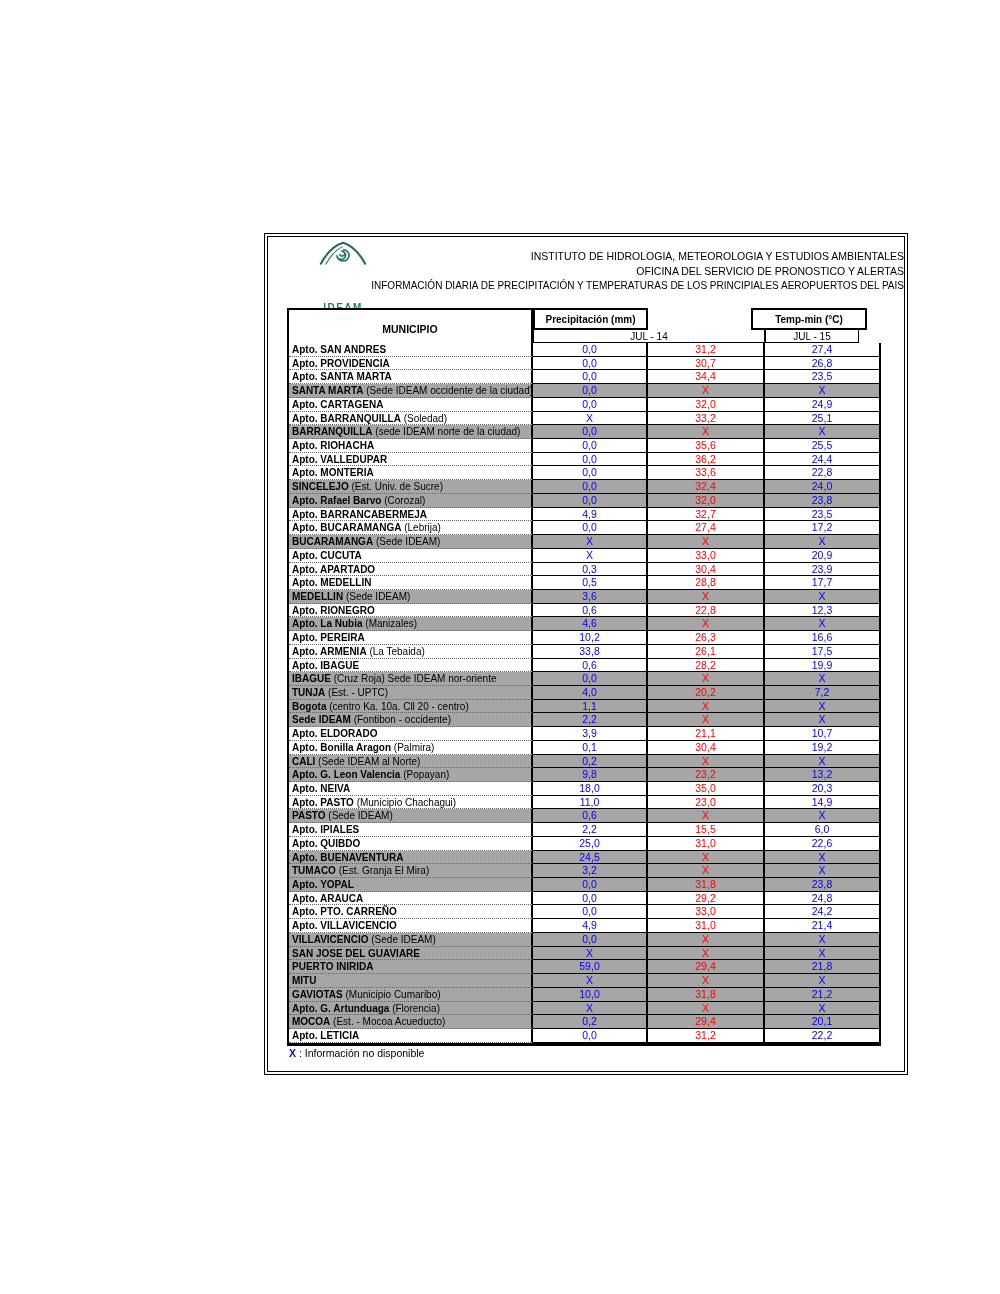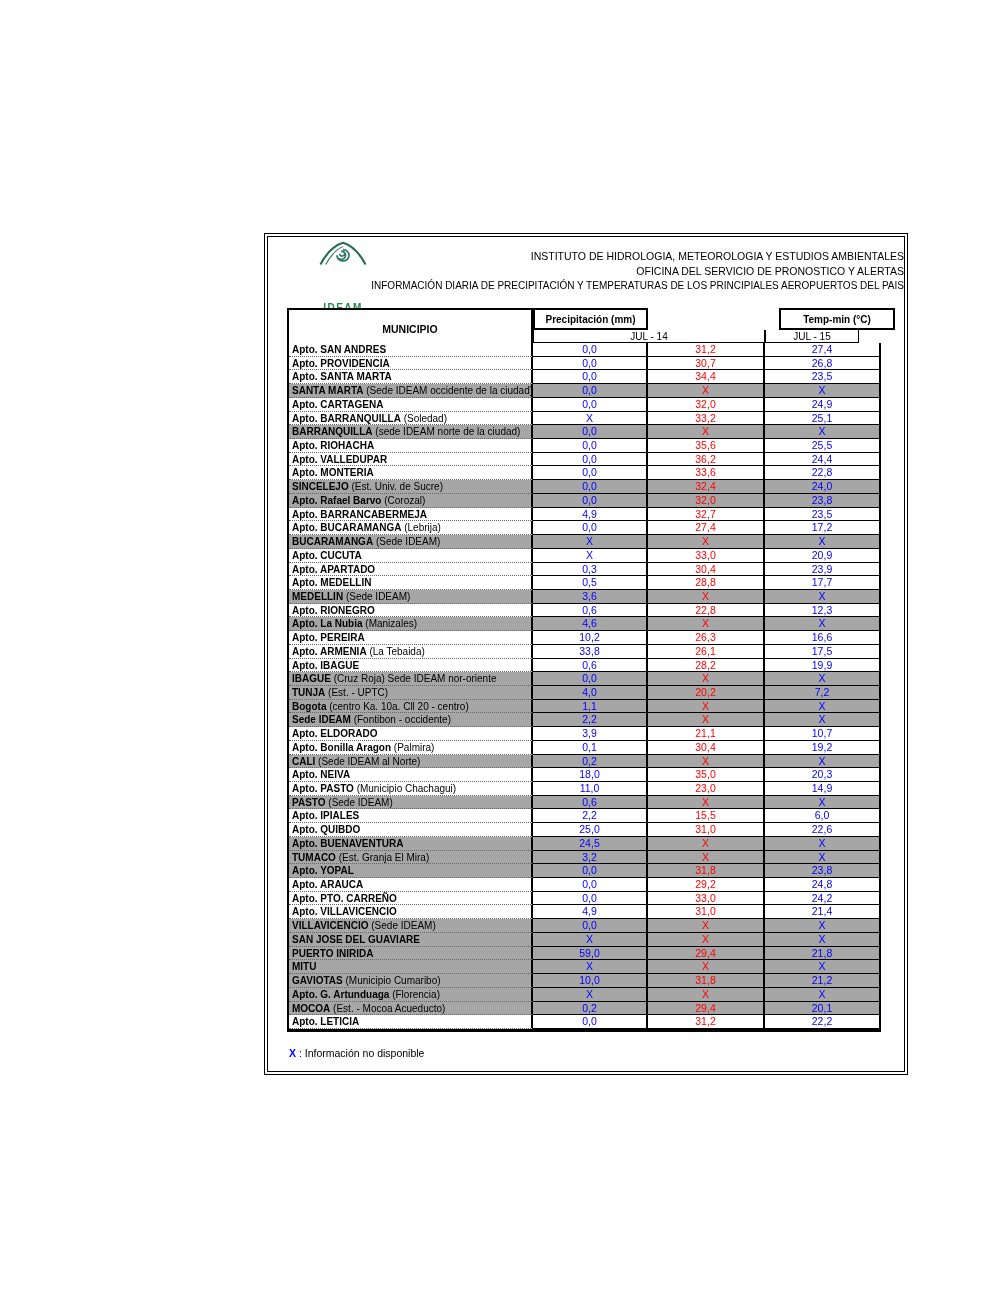--- a/index.html
+++ b/index.html
@@ -24,21 +24,21 @@
   
   .tbl{position:absolute;left:19px;top:71px;width:594px;}
   .hbox{
     position:absolute;box-sizing:border-box;background:#fff;
     display:flex;align-items:center;justify-content:center;
     font-size:10px;white-space:nowrap;overflow:hidden;
   }
   .h-mun {left:0;top:0;width:246px;height:42px;border:2px solid #000;font-weight:bold;font-size:10.5px;}
   .h-pre {left:246px;top:0;width:115px;height:22px;border:2px solid #000;font-weight:bold;}
   .h-tmax{left:354px;top:0;width:117px;height:28px;border:2px solid #000;font-weight:bold;margin-top:24px;}
-  .h-tmin{left:492px;top:0;width:116px;height:22px;border:2px solid #000;font-weight:bold;}
+  .h-tmin{left:464px;top:0;width:116px;height:22px;border:2px solid #000;font-weight:bold;}
   .h-jul14{left:246px;top:22px;width:232px;height:13px;border:1px solid #000;border-top:none;}
   .h-jul15{left:478px;top:22px;width:94px;height:13px;border:1px solid #000;border-top:none;}
   .tbody{
     position:absolute;left:0;top:35px;width:594px;box-sizing:border-box;
     border-left:2px solid #000;border-right:2px solid #000;border-bottom:3px solid #000;
     background:#fff;
   }
   .row{display:grid;grid-template-columns:244px 115px 117px 114px;height:13.72px;}
   .c{
     box-sizing:border-box;overflow:hidden;white-space:nowrap;
@@ -292,20 +292,26 @@
     <div class="c val vn last">19,2</div>
   </div>
 
   <div class="row gray">
     <div class="c name"><span class="nb">CALI</span><span class="nr"> (Sede IDEAM al Norte)</span></div>
     <div class="c val vp">0,2</div>
     <div class="c val vx">X</div>
     <div class="c val vn last">X</div>
   </div>
 
+  <div class="row gray">
+    <div class="c name"><span class="nb">Apto. G. Leon Valencia</span><span class="nr"> (Popayan)</span></div>
+    <div class="c val vp">9,8</div>
+    <div class="c val vx">23,2</div>
+    <div class="c val vn last">13,2</div>
+  </div>
 
   <div class="row">
     <div class="c name"><span class="nb">Apto. NEIVA</span><span class="nr"></span></div>
     <div class="c val vp">18,0</div>
     <div class="c val vx">35,0</div>
     <div class="c val vn last">20,3</div>
   </div>
 
   <div class="row">
     <div class="c name"><span class="nb">Apto. PASTO</span><span class="nr"> (Municipio Chachagui)</span></div>

